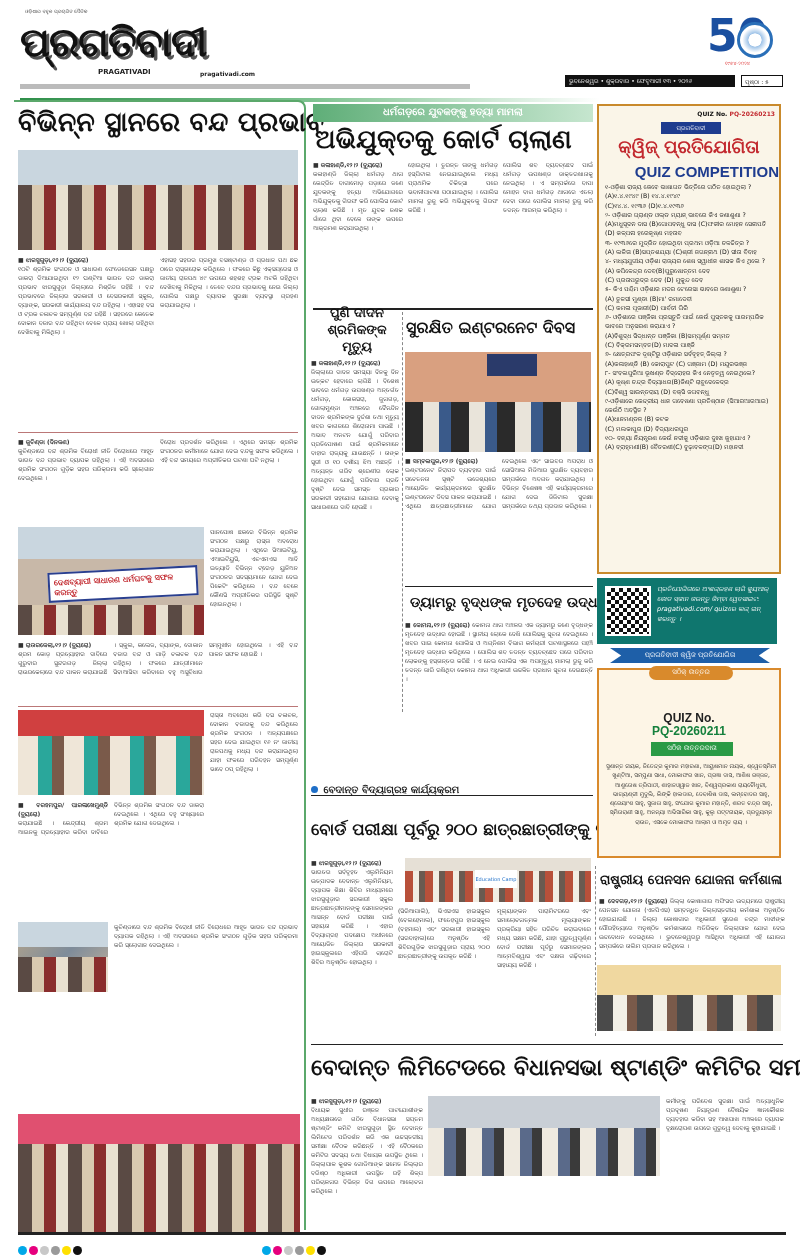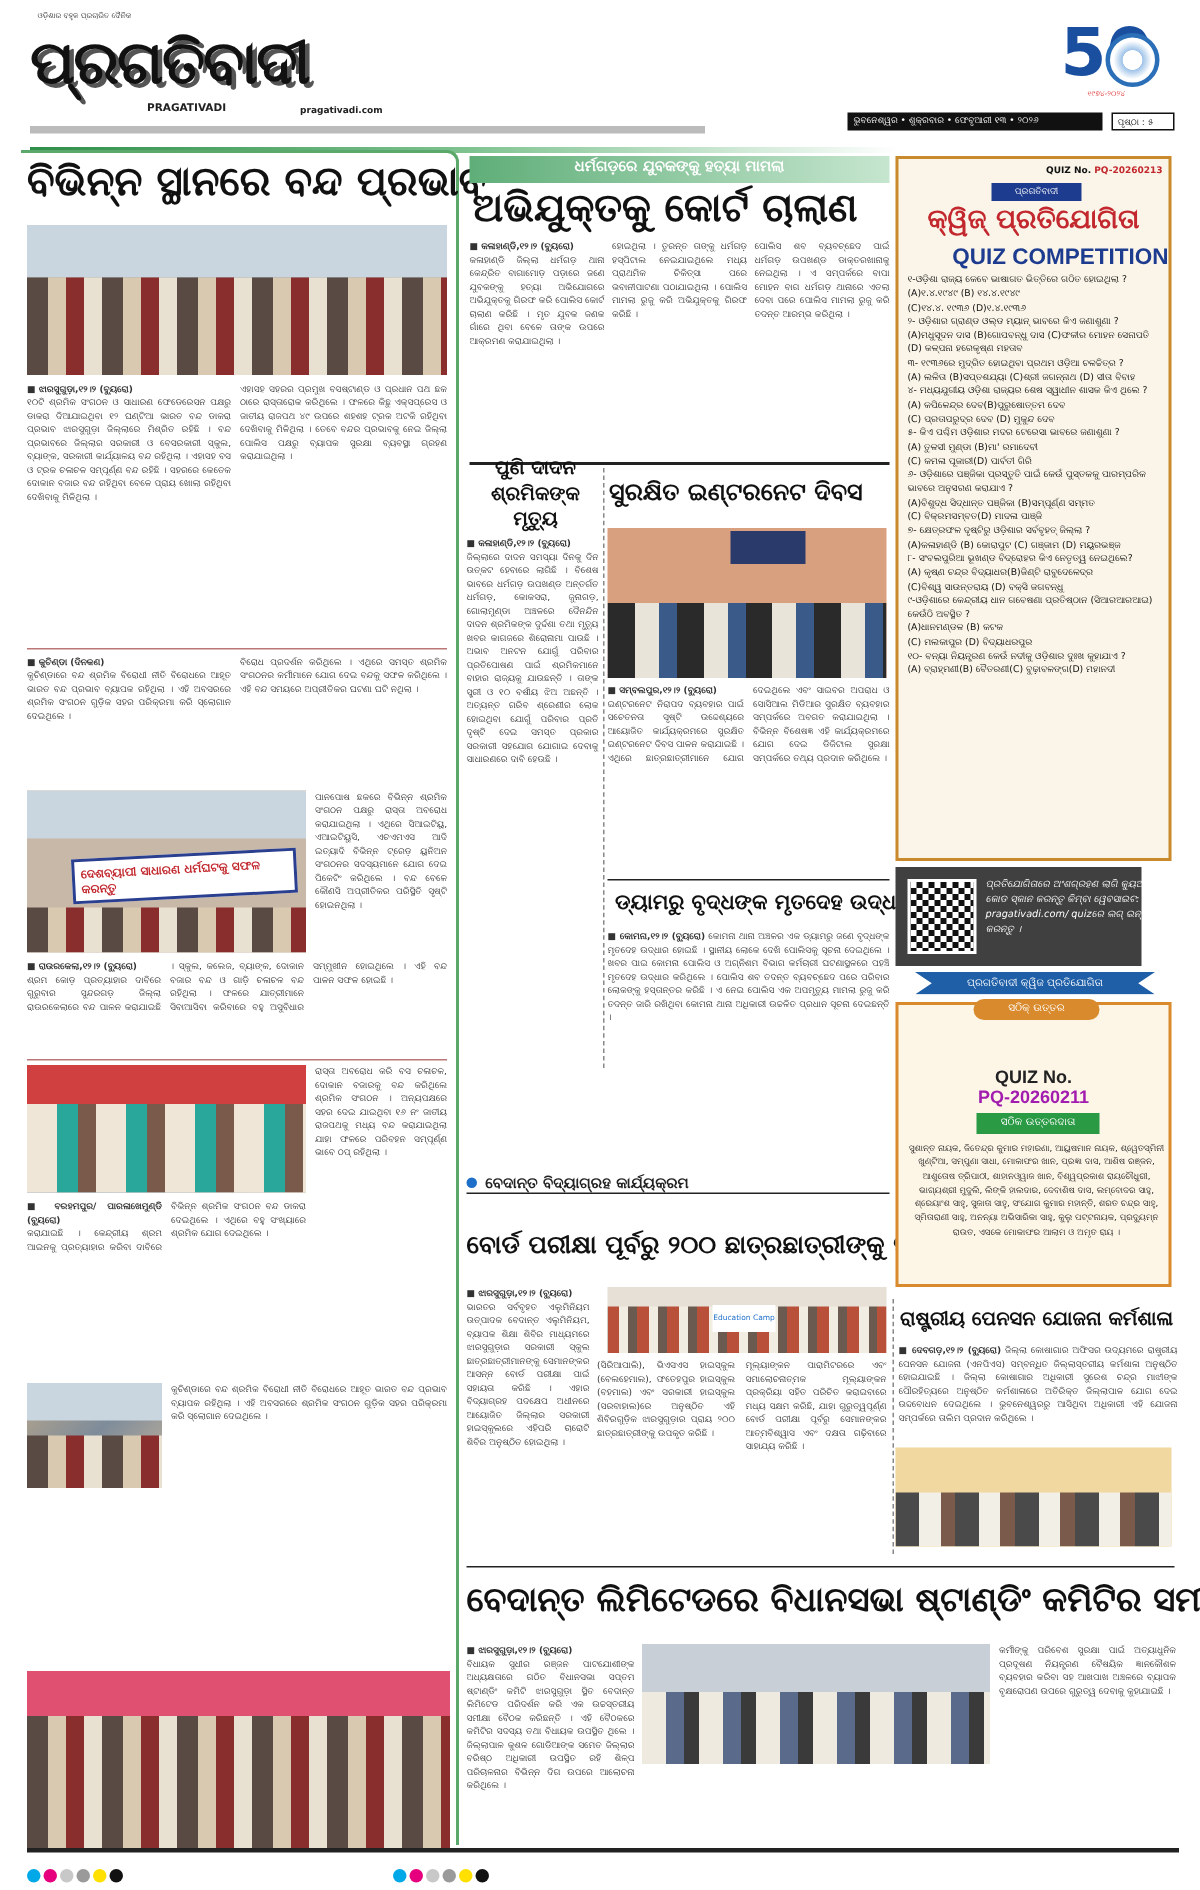--- a/index.html
+++ b/index.html
@@ -28,29 +28,29 @@
 .dateline-s{font-size:6px;font-weight:bold}
 .kicker{left:313px;top:104px;width:280px;height:18px;background:linear-gradient(90deg,#5fae78,#c6e6cf);font-size:10px;font-weight:bold;text-align:center;padding-top:2px;color:#fff}
 .hr{height:2px;background:#222}
 .quiz{left:597px;top:104px;width:184px;height:470px;border:2px solid #c98a2c;background:#faf5e8}
 .quiz .no{position:absolute;right:4px;top:4px;font-size:6px;font-weight:bold}
 .quiz .no span{color:#c2282e}
 .quiz .ribbon{position:absolute;left:62px;top:16px;width:60px;height:12px;background:#1e3c8f;color:#fff;font-size:6px;text-align:center;padding-top:2px}
 .quiz .ti{position:absolute;left:0;width:100%;text-align:center;top:30px;font-size:18px;font-weight:bold;color:#c2282e}
 .quiz .en{position:absolute;left:0;width:100%;text-align:right;top:57px;font-size:15px;font-weight:bold;color:#1e3c8f;font-family:"Liberation Sans",sans-serif}
 .quiz .qs{position:absolute;left:6px;top:76px;width:172px;font-size:6.2px;line-height:9.3px;color:#111}
-.qr{left:597px;top:578px;width:164px;height:66px;background:#404040;color:#fff}
+.qr{left:597px;top:578px;width:180px;height:66px;background:#0f766e;color:#fff}
 .qr .code{position:absolute;left:8px;top:8px;width:46px;height:50px;background:repeating-conic-gradient(#111 0 25%,#fff 0 50%) 0 0/8px 8px;border:2px solid #fff}
 .qr .txt{position:absolute;left:60px;top:6px;width:120px;font-size:6.5px;line-height:10px;font-style:italic}
 .banner2{left:610px;top:648px;width:160px;height:15px;background:#1e5fa8;color:#fff;font-size:7px;text-align:center;padding-top:3px;clip-path:polygon(0 0,100% 0,93% 50%,100% 100%,0 100%,7% 50%)}
 .ans{left:597px;top:668px;width:184px;height:190px;border:2px solid #d98a2c;background:#fdf5e6}
 .ans .pill{position:absolute;left:50px;top:-4px;width:84px;height:14px;background:#d98a2c;color:#fff;border-radius:7px;font-size:7px;text-align:center;padding-top:2px}
 .ans .key{position:absolute;left:4px;top:16px;width:176px;text-align:center;font-size:7.5px;line-height:12px}
 .ans .qn{position:absolute;left:0;width:100%;top:42px;text-align:center;font-size:12px;font-weight:bold;font-family:"Liberation Sans",sans-serif;line-height:13px}
-.ans .qn .r{color:#a21caf}
+.ans .qn .r{color:#15803d}
 .ans .win{position:absolute;left:52px;top:72px;width:82px;height:14px;background:#2a9a45;color:#fff;font-size:7px;text-align:center;padding-top:2px}
 .ans .names{position:absolute;left:6px;top:92px;width:172px;font-size:5.8px;line-height:9.3px;text-align:center}
 .dot{display:inline-block;width:9px;height:9px;border-radius:50%;margin-right:2px}
 .cmyk{top:1240px;height:12px}
 </style>
 </head>
 <body>
 
 <div class="abs masthead">
   <div class="abs tagline">ଓଡ଼ିଶାର ବହୁଳ ପ୍ରଚାରିତ ଦୈନିକ</div>

